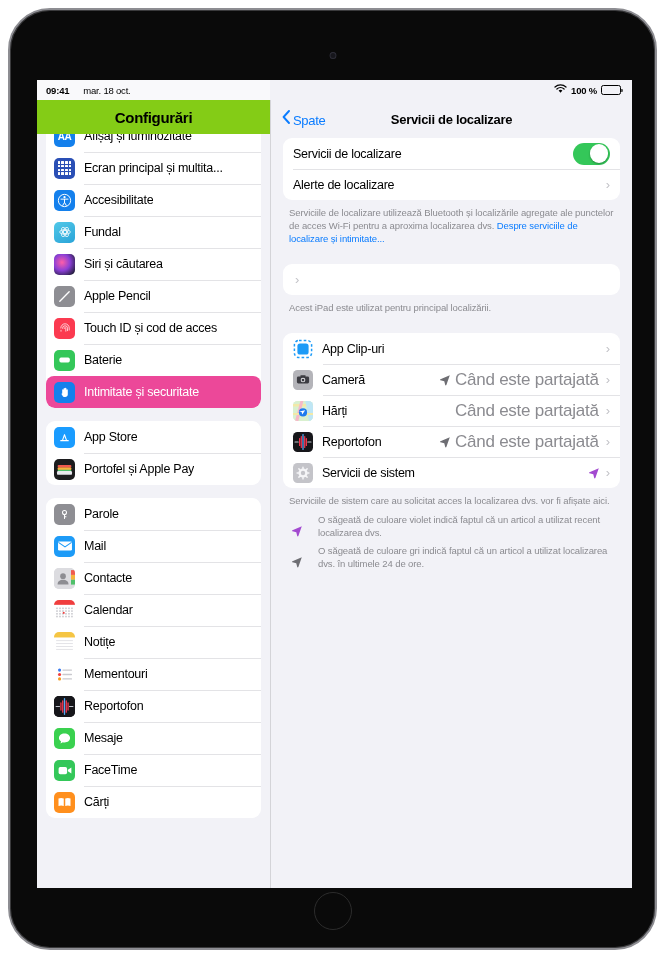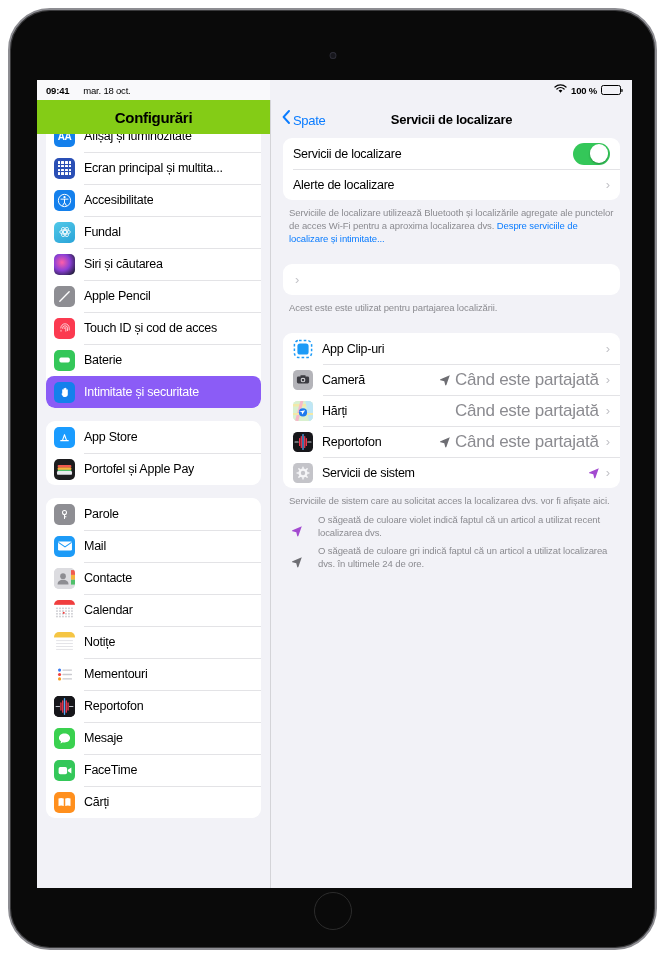--- a/index.html
+++ b/index.html
@@ -108,21 +108,21 @@
     display: flex; align-items: center;
     height: 32px;
     padding-left: 8px;
     position: relative;
   }
   .sb-row + .sb-row::before {
     content: ""; position: absolute; left: 38px; right: 0; top: 0;
     height: 1px; background: #e3e3e6;
   }
   .sb-row.selected {
-    background: #8b5cf6;
+    background: #ec4899;
     border-radius: 8px;
   }
   .sb-row.selected::before { background: transparent !important; }
   .sb-label {
     font-size: 12.5px; color: #000; letter-spacing: -0.25px;
     white-space: nowrap; overflow: hidden; text-overflow: ellipsis;
   }
   .sb-row.selected .sb-label { color: #fff; }
   .sb-icon {
     width: 21px; height: 21px; border-radius: 5px;
@@ -567,21 +567,21 @@
         </div>
 
         <div class="gap-l"></div>
 
         <div class="card">
           <div class="card-row">
             <span class="chevron">›</span>
           </div>
         </div>
 
-        <div class="footnote">Acest este este utilizat pentru partajarea localizării.</div>
+        <div class="footnote">Acest iPad este utilizat pentru principal localizării.</div>
 
         <div class="gap-l"></div>
 
         <div class="card" id="apps-card">
             <div class="card-row has-icon">
               <div class="row-icon" style="background:#fff">
                 <svg width="20" height="20" viewBox="0 0 20 20">
                   <rect x="1.4" y="1.4" width="17.2" height="17.2" rx="4.6" fill="none" stroke="#1d9bf7" stroke-width="1.5" stroke-dasharray="2.6 2.1"></rect>
                   <rect x="4.4" y="4.4" width="11.2" height="11.2" rx="2.6" fill="#1d9bf7"></rect>
                 </svg>

